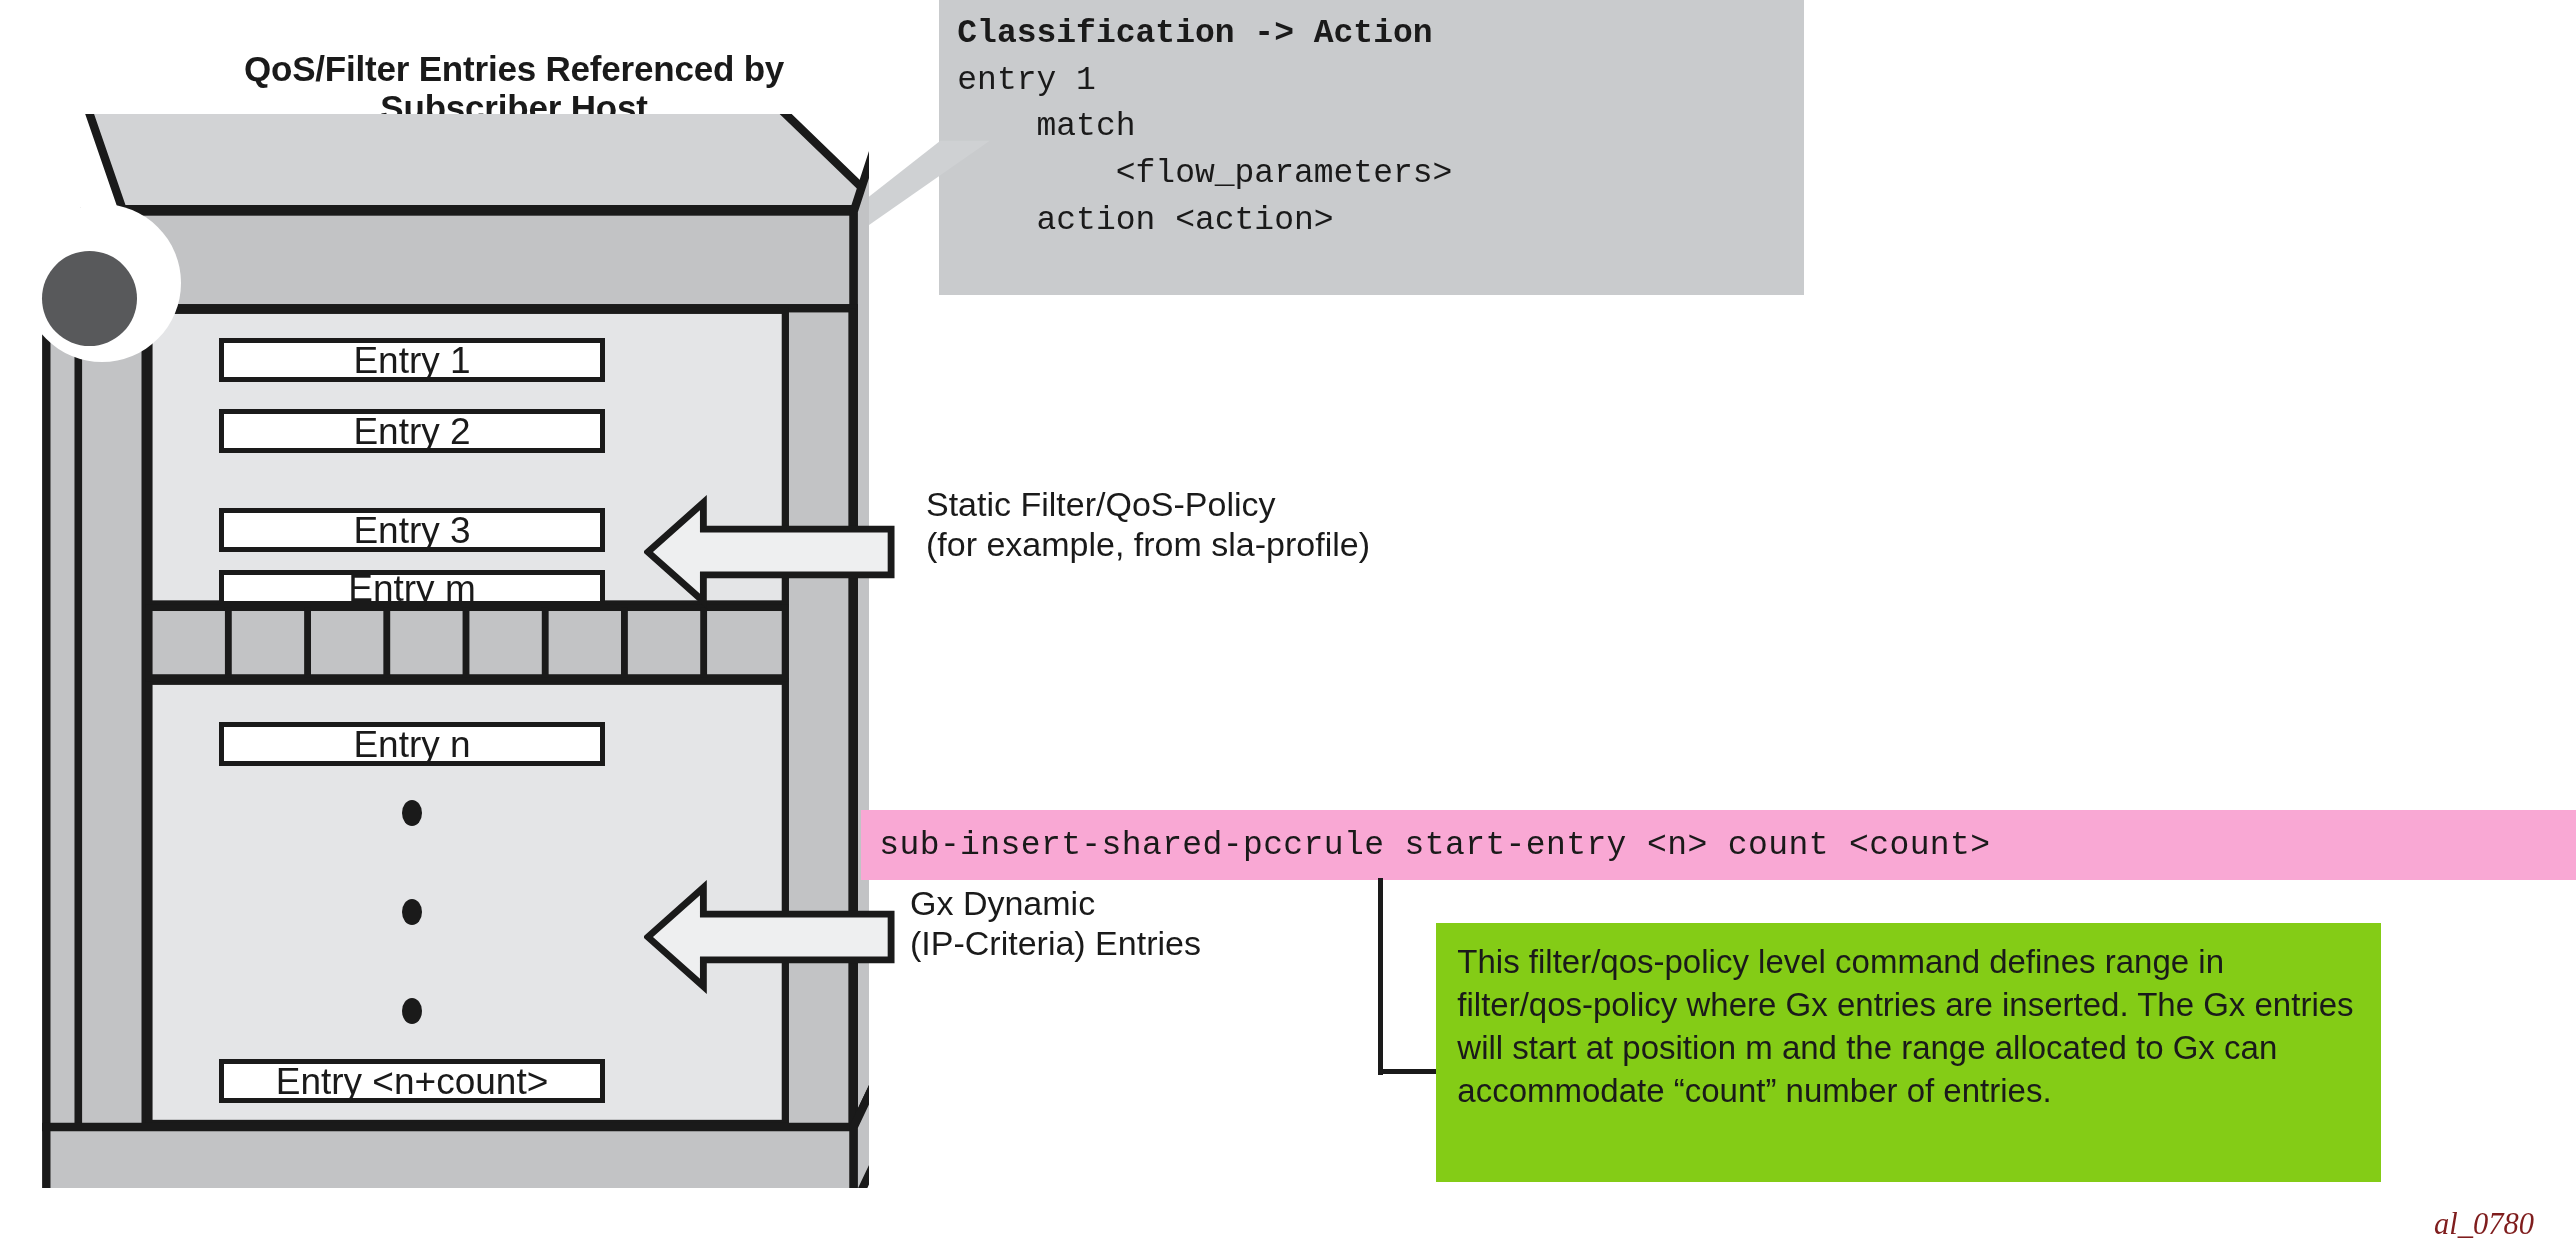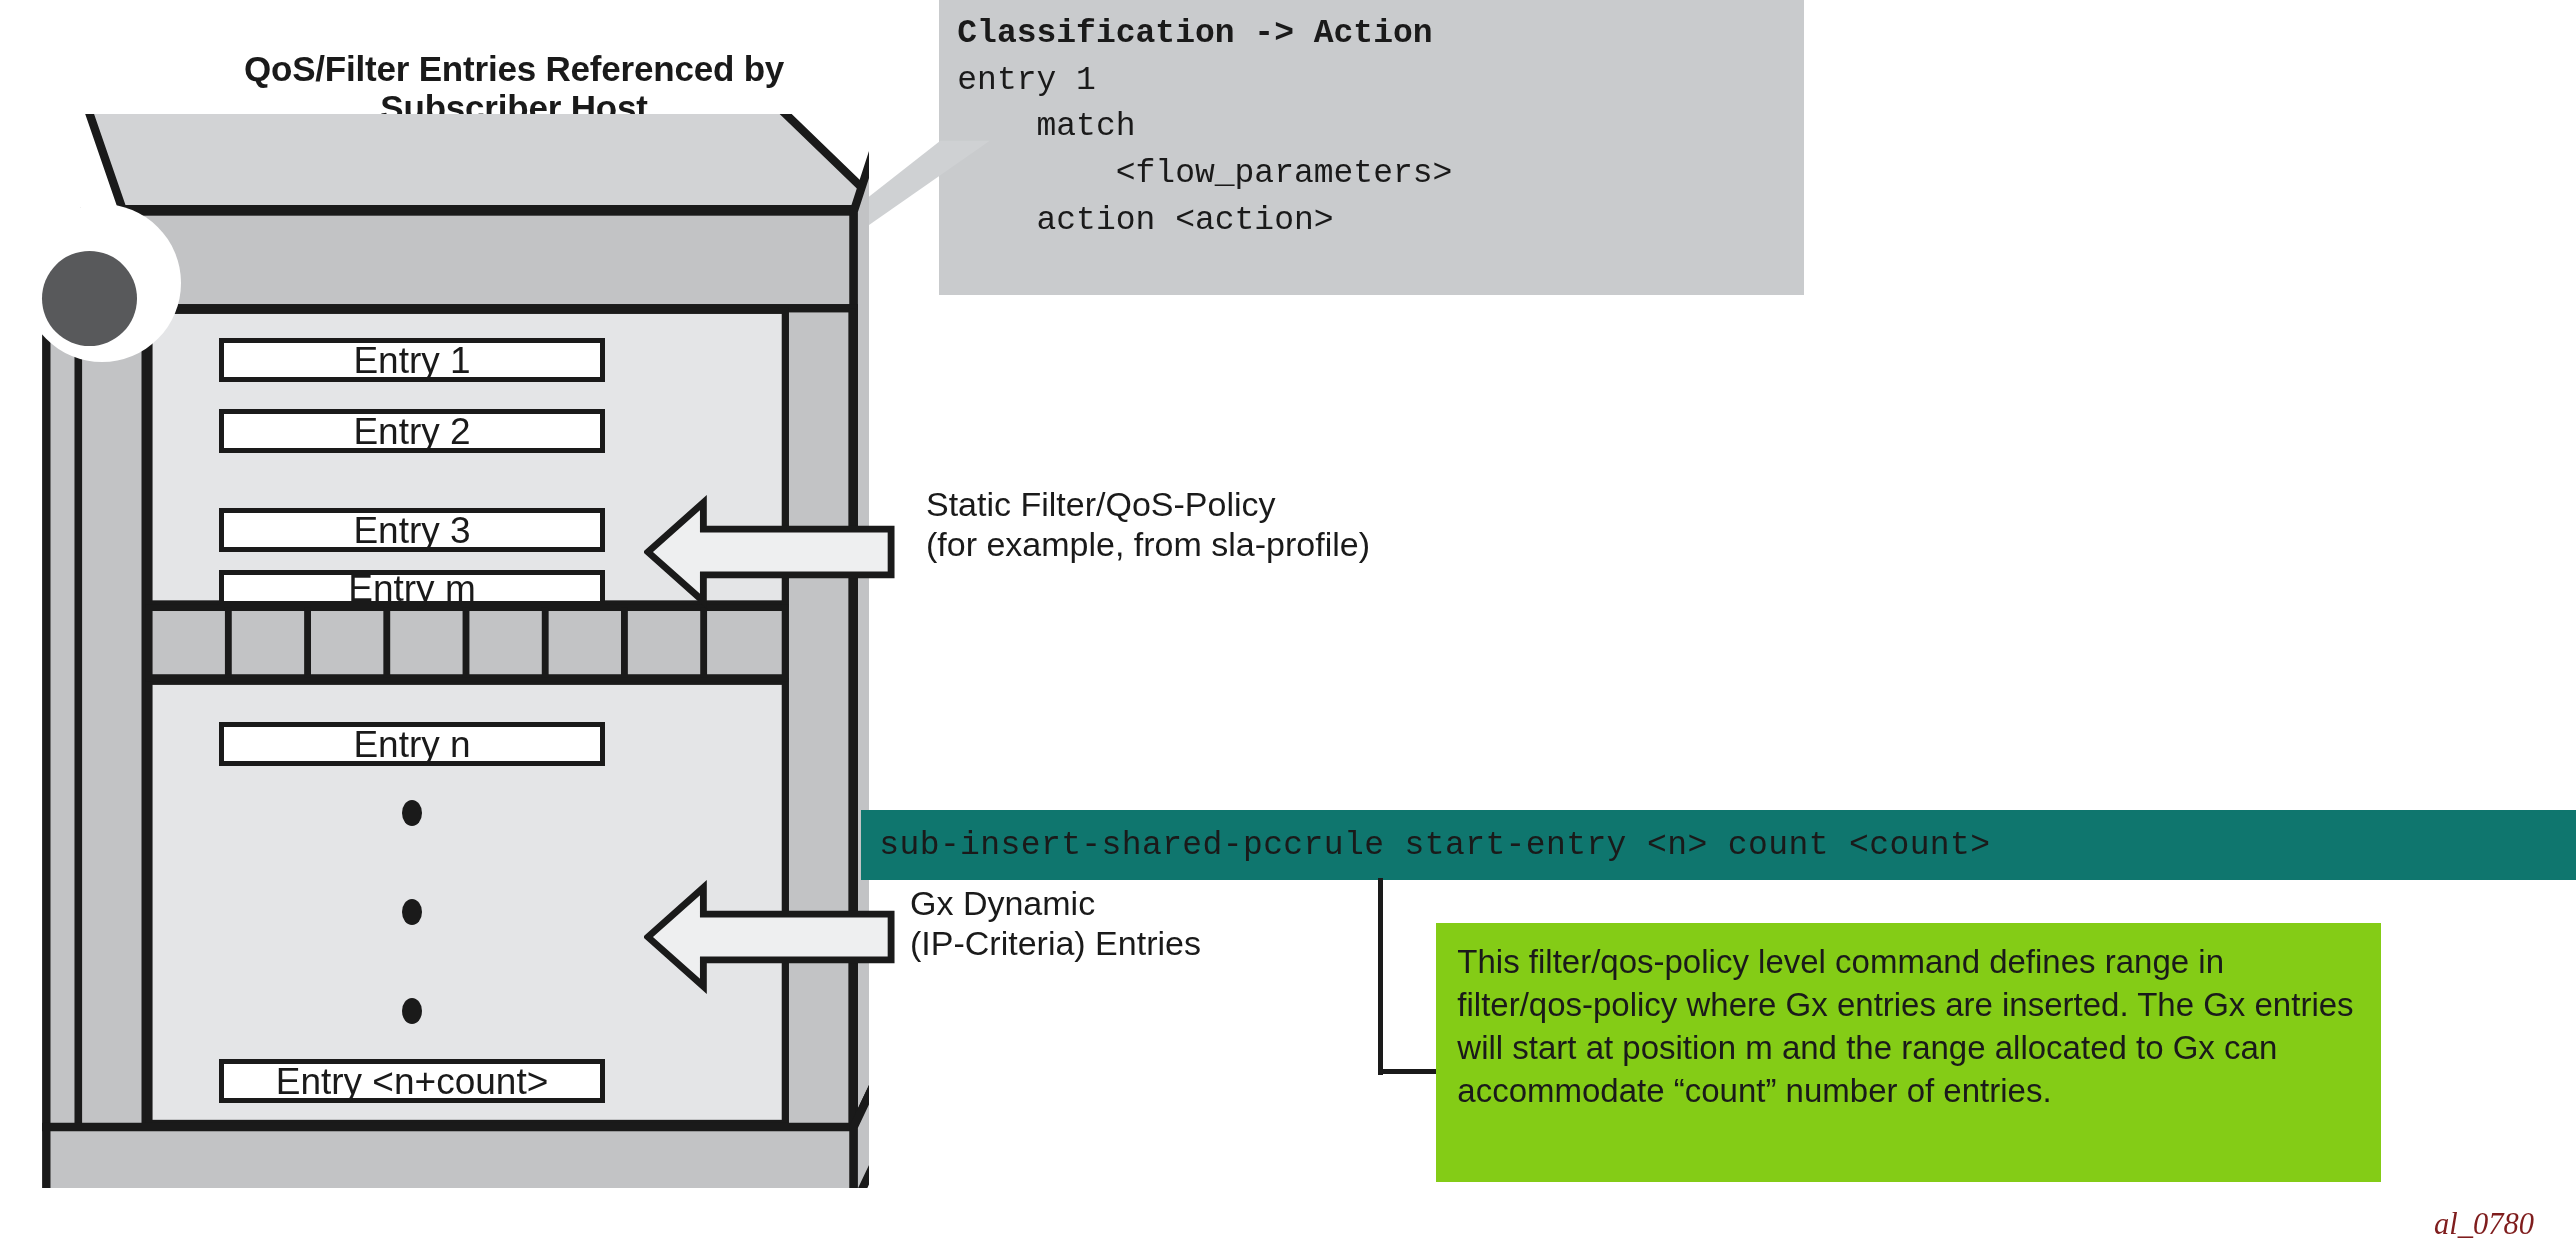--- a/index.html
+++ b/index.html
@@ -67,21 +67,21 @@
   .side-label{
     font-size:34px;line-height:1.17;color:#1a1a1a;
     white-space:pre-line;
   }
   #static-policy-label{left:926px;top:485px;width:724px;}
   #gx-dynamic-label{left:910px;top:884px;width:472px;}
 
   
   #command-bar{
     left:861px;top:810px;width:1715px;height:70px;
-    background:#0f766e;
+    background:#f9a8d4;
     display:flex;align-items:center;
   }
   #command-bar .cmd-text{
     padding-left:18.3px;
     font-family:"Liberation Mono","DejaVu Sans Mono",monospace;
     font-size:33px;letter-spacing:0.4px;color:#1a1a1a;white-space:pre;
   }
 
   
   #bracket-connector{left:1378px;top:878px;width:160px;height:202px;}

